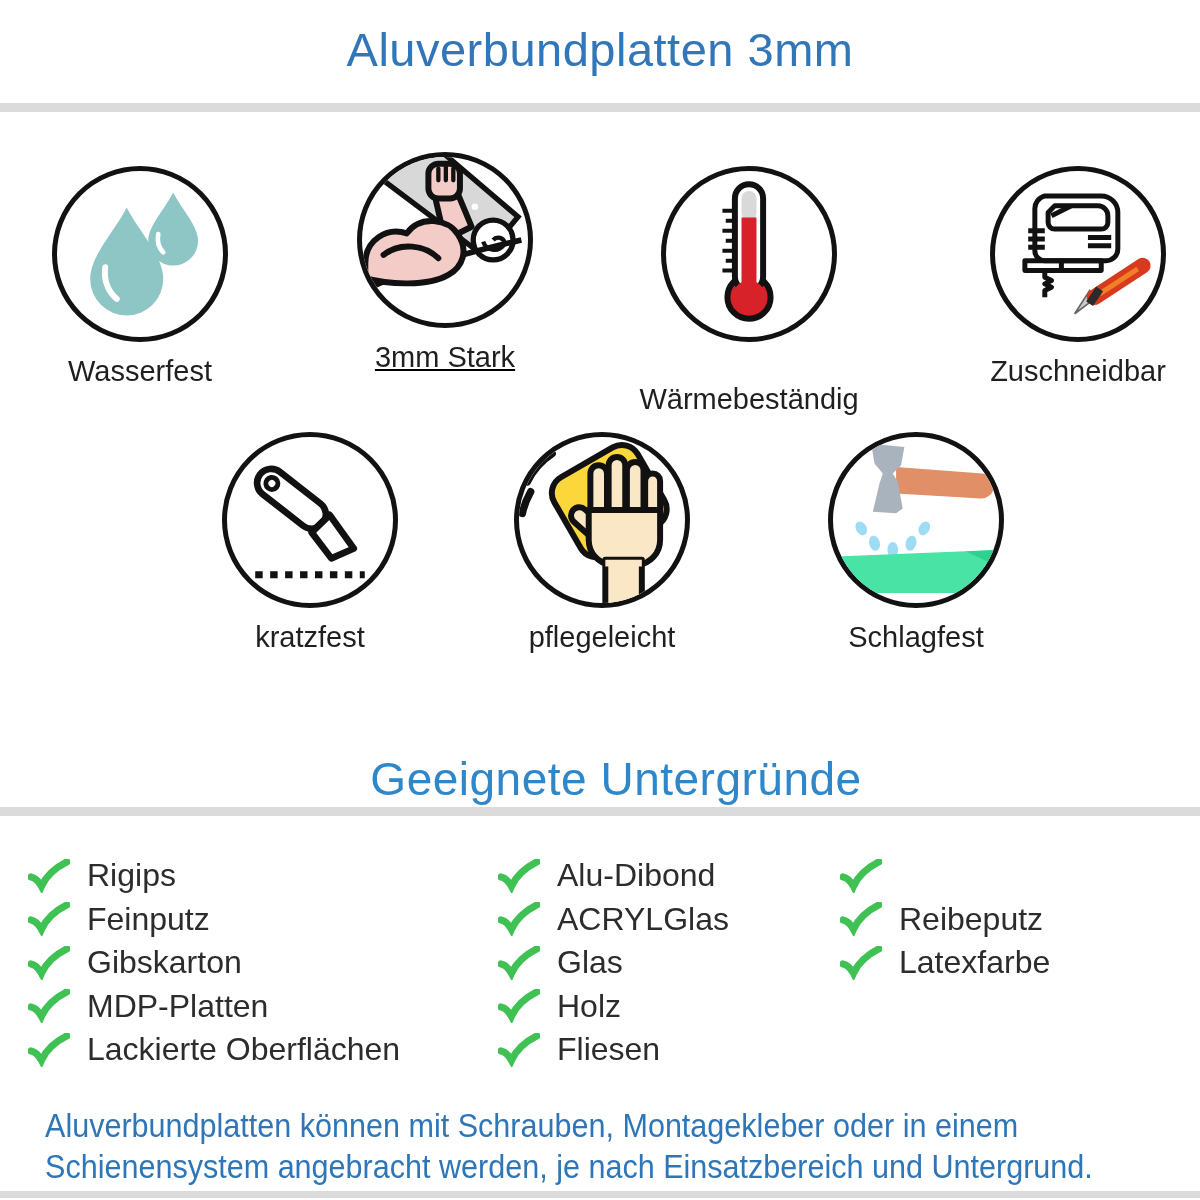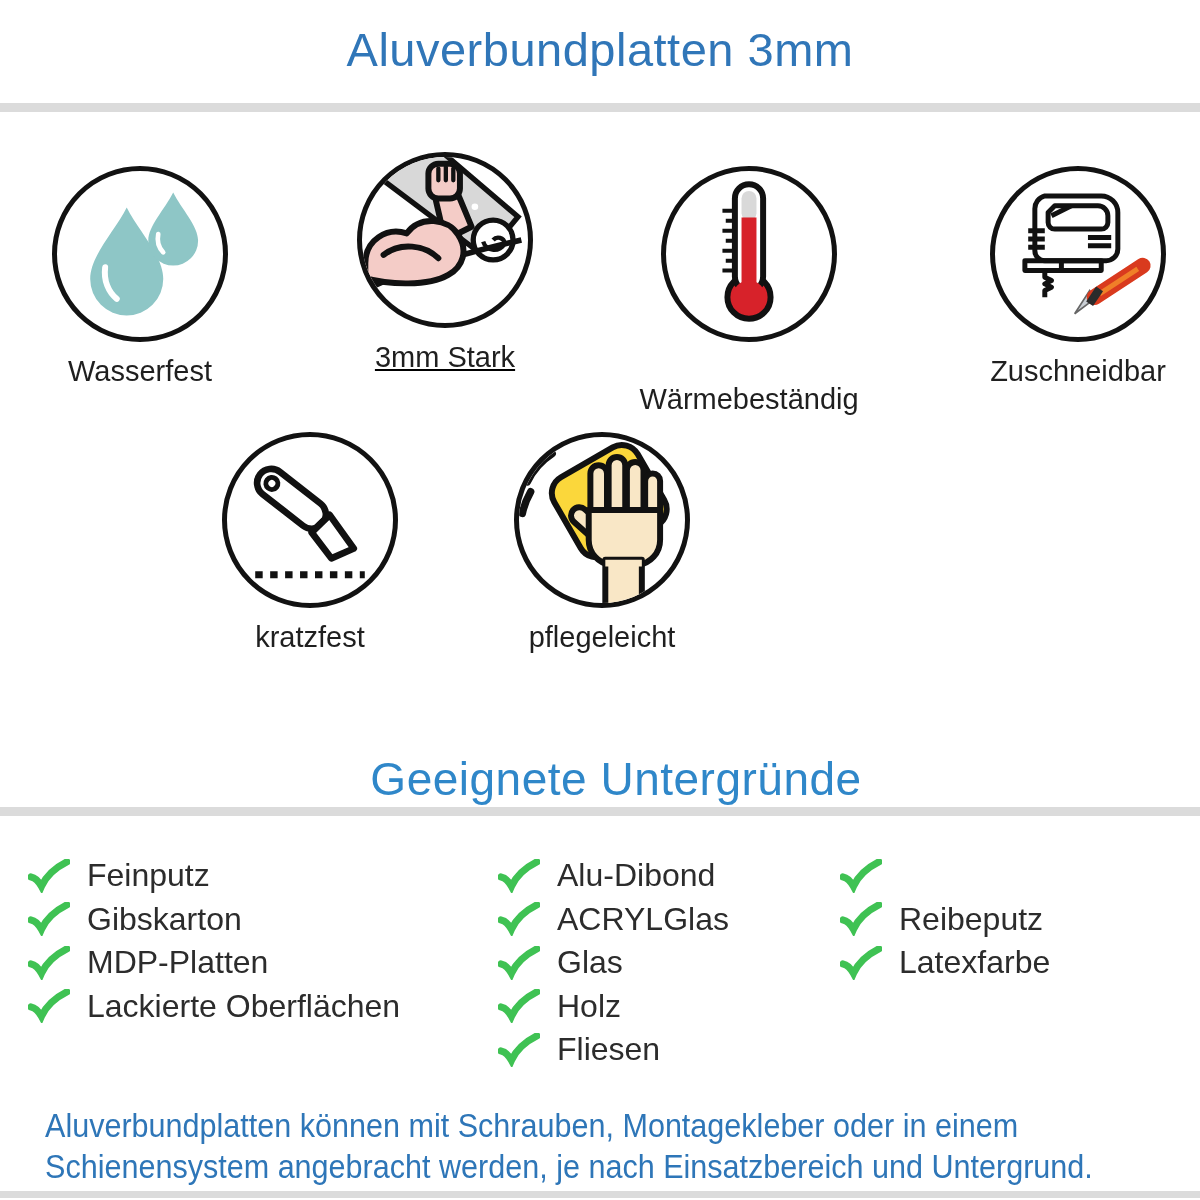--- a/index.html
+++ b/index.html
@@ -185,27 +185,51 @@
           </g>
           <path d="M42,44 h43 a0,0 0 0 1 0,0 v18 c0,8 -6,14 -13,15 h-17 c-7,-1 -13,-7 -13,-15 z"></path>
           <path d="M52,74 h22 v30 h-22 z"></path>
         </g>
         <path d="M52,76 h22" stroke="#F9E7C6" stroke-width="4"></path>
       </svg>
     </div>
     <div class="feature-label">pflegeleicht</div>
   </div>
 
+  <div class="feature f7">
+    <div class="circle">
+      <svg viewBox="0 0 100 100">
+        <path d="M38,18 L90,22 a7.5,7.5 0 0 1 -1,15 L38,34 Z" fill="#E08F66"></path>
+        <path d="M23,4 L43,6 L41,17 L36,22 L39,27 L42,43 L38,46 L24,45 L28,28 L30,22 L25,16 Z" fill="#A9B3BD"></path>
+        <g fill="#9EDCF4">
+          <ellipse cx="17" cy="55" rx="3.2" ry="4.4" transform="rotate(-30 17 55)"></ellipse>
+          <ellipse cx="25" cy="64" rx="3.2" ry="4.6" transform="rotate(-15 25 64)"></ellipse>
+          <ellipse cx="36" cy="68" rx="3.2" ry="4.8"></ellipse>
+          <ellipse cx="47" cy="64" rx="3.2" ry="4.6" transform="rotate(15 47 64)"></ellipse>
+          <ellipse cx="55" cy="55" rx="3.2" ry="4.4" transform="rotate(30 55 55)"></ellipse>
+        </g>
+        <path d="M-4,76 Q-4,72 2,72 L98,68 Q104,68 104,73 L104,94 L-4,94 Z" fill="#49E3A6"></path>
+        <path d="M80,69 L98,68 Q104,68 104,73 L104,80 Z" fill="#2ED18F"></path>
+      </svg>
+    </div>
+    <div class="feature-label">Schlagfest</div>
+  </div>
 
   <h2 class="subtitle">Geeignete Untergründe</h2>
   <div class="bar bar-2"></div>
 
   <div class="substrates">
 
     <ul class="sub-col sub-col-1">
+      <li class="sub-item">
+        <svg class="check-icon" viewBox="0 0 44 36">
+            <path d="M3,19 Q9,20 14,29 Q21,13 41,3" fill="none" stroke="#3FC253" stroke-width="7.5" stroke-linecap="round"></path>
+          </svg>
+        <span class="sub-label">Rigips</span>
+      </li>
       <li class="sub-item">
         <svg class="check-icon" viewBox="0 0 44 36">
             <path d="M3,19 Q9,20 14,29 Q21,13 41,3" fill="none" stroke="#3FC253" stroke-width="7.5" stroke-linecap="round"></path>
           </svg>
         <span class="sub-label">Feinputz</span>
       </li>
       <li class="sub-item">
         <svg class="check-icon" viewBox="0 0 44 36">
             <path d="M3,19 Q9,20 14,29 Q21,13 41,3" fill="none" stroke="#3FC253" stroke-width="7.5" stroke-linecap="round"></path>
           </svg>

